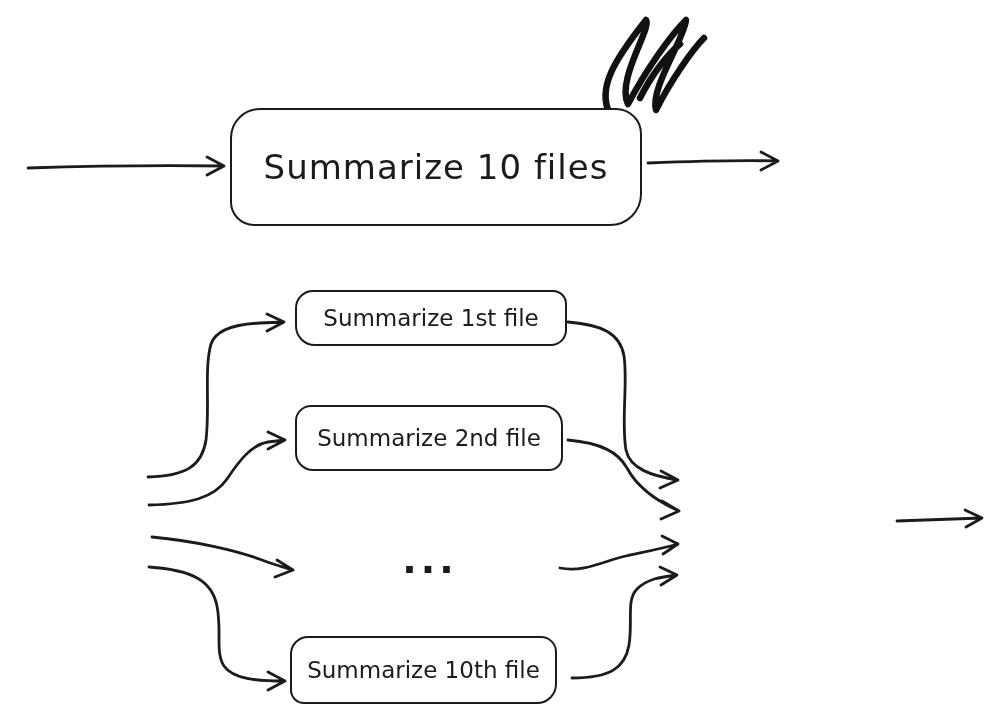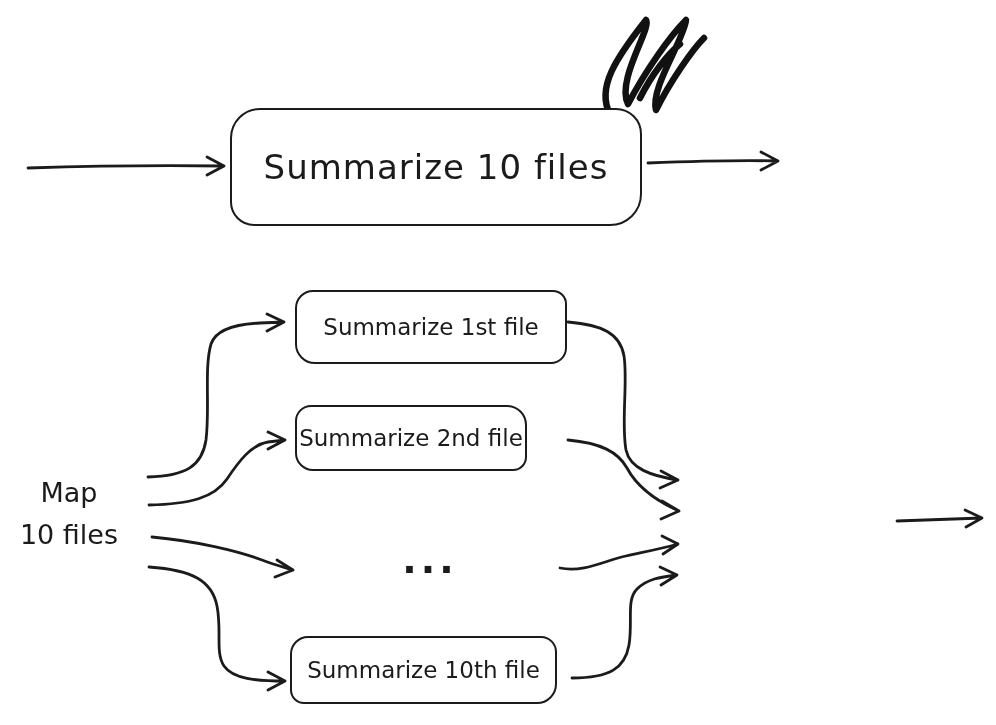--- a/index.html
+++ b/index.html
@@ -36,25 +36,25 @@
     justify-content: center;
     text-align: right;
     box-sizing: border-box;
   }
   .box-top {
     left: 230px; top: 108px; width: 412px; height: 118px;
     border-radius: 30px 26px 32px 24px;
     font-size: 34px; letter-spacing: 1px;
   }
   .box-first {
-    left: 295px; top: 290px; width: 272px; height: 74px;
+    left: 295px; top: 290px; width: 272px; height: 56px;
     border-radius: 18px 14px 16px 20px; font-size: 23px;
   }
   .box-second {
-    left: 295px; top: 405px; width: 232px; height: 66px;
+    left: 295px; top: 405px; width: 268px; height: 66px;
     border-radius: 16px 20px 14px 18px; font-size: 23px;
   }
   .box-tenth {
     left: 290px; top: 636px; width: 267px; height: 68px;
     border-radius: 18px 16px 20px 14px; font-size: 23px;
   }
   .box-result {
     left: 683px; top: 463px; width: 214px; height: 126px;
     border-radius: 20px 16px 22px 18px; font-size: 22px; line-height: 1.5;
   }
@@ -89,24 +89,20 @@
     <path class="stroke" d="M 560 568 C 584 573 606 560 626 556 C 644 552 660 549 678 544 M 662 536 L 678 544 L 663 554"></path>
     <path class="stroke" d="M 572 678 C 610 678 625 668 629 645 C 633 621 626 600 637 589 C 647 579 660 577 677 575 M 660 567 L 677 575 L 661 585"></path>
 
     <path class="stroke" d="M 897 521 C 928 520 955 519 982 518 M 965 510 L 982 518 L 966 527"></path>
   </svg>
 
   <div class="box box-top">
     <span>Summarize 10 files</span>
   </div>
 
-  <div class="map-label">
-    <div>Map</div>
-    <div>10 files</div>
-  </div>
 
   <div class="box box-first">
     <span>Summarize 1st file</span>
   </div>
   <div class="box box-second">
     <span>Summarize 2nd file</span>
   </div>
   <div class="ellipsis">...</div>
   <div class="box box-tenth">
     <span>Summarize 10th file</span>

